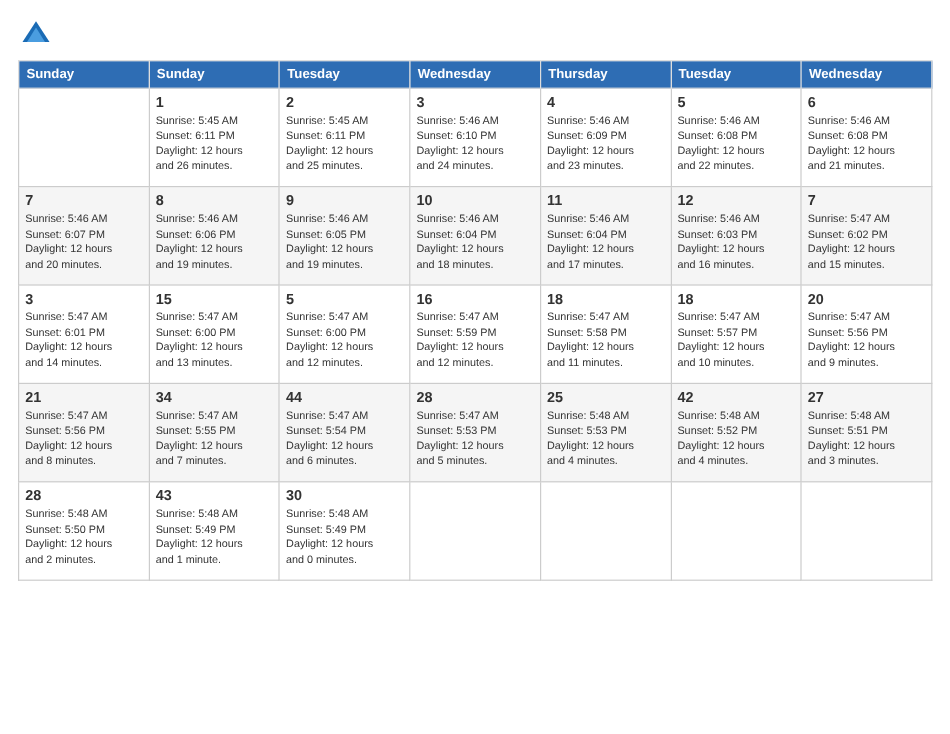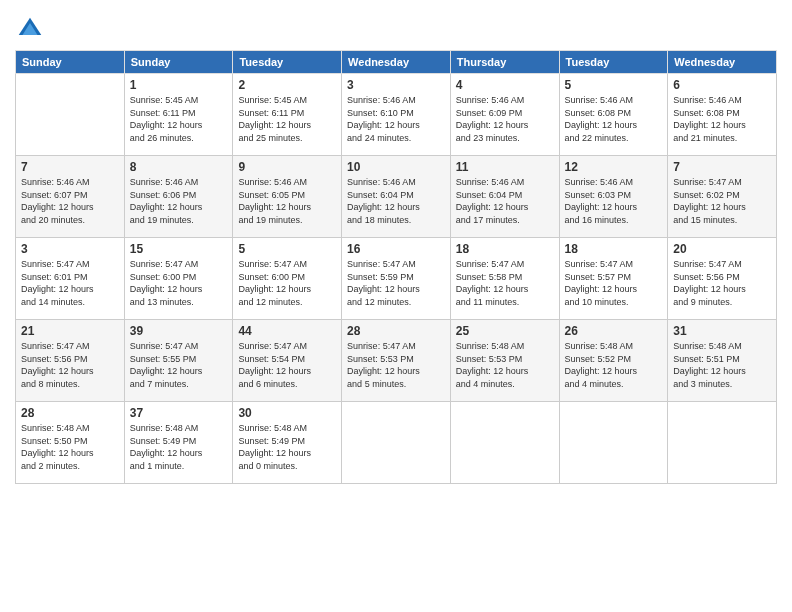--- a/index.html
+++ b/index.html
@@ -288,21 +288,21 @@
         </tr>
         <tr>
           <td>
             <span class="day-number">21</span>
             <div class="day-info" style="white-space: pre-line;">Sunrise: 5:47 AM
 Sunset: 5:56 PM
 Daylight: 12 hours
 and 8 minutes.</div>
           </td>
           <td>
-            <span class="day-number">39</span>
+            <span class="day-number">34</span>
             <div class="day-info" style="white-space: pre-line;">Sunrise: 5:47 AM
 Sunset: 5:55 PM
 Daylight: 12 hours
 and 7 minutes.</div>
           </td>
           <td>
             <span class="day-number">44</span>
             <div class="day-info" style="white-space: pre-line;">Sunrise: 5:47 AM
 Sunset: 5:54 PM
 Daylight: 12 hours
@@ -316,44 +316,44 @@
 and 5 minutes.</div>
           </td>
           <td>
             <span class="day-number">25</span>
             <div class="day-info" style="white-space: pre-line;">Sunrise: 5:48 AM
 Sunset: 5:53 PM
 Daylight: 12 hours
 and 4 minutes.</div>
           </td>
           <td>
-            <span class="day-number">26</span>
+            <span class="day-number">42</span>
             <div class="day-info" style="white-space: pre-line;">Sunrise: 5:48 AM
 Sunset: 5:52 PM
 Daylight: 12 hours
 and 4 minutes.</div>
           </td>
           <td>
-            <span class="day-number">31</span>
+            <span class="day-number">27</span>
             <div class="day-info" style="white-space: pre-line;">Sunrise: 5:48 AM
 Sunset: 5:51 PM
 Daylight: 12 hours
 and 3 minutes.</div>
           </td>
         </tr>
         <tr>
           <td>
             <span class="day-number">28</span>
             <div class="day-info" style="white-space: pre-line;">Sunrise: 5:48 AM
 Sunset: 5:50 PM
 Daylight: 12 hours
 and 2 minutes.</div>
           </td>
           <td>
-            <span class="day-number">37</span>
+            <span class="day-number">43</span>
             <div class="day-info" style="white-space: pre-line;">Sunrise: 5:48 AM
 Sunset: 5:49 PM
 Daylight: 12 hours
 and 1 minute.</div>
           </td>
           <td>
             <span class="day-number">30</span>
             <div class="day-info" style="white-space: pre-line;">Sunrise: 5:48 AM
 Sunset: 5:49 PM
 Daylight: 12 hours

